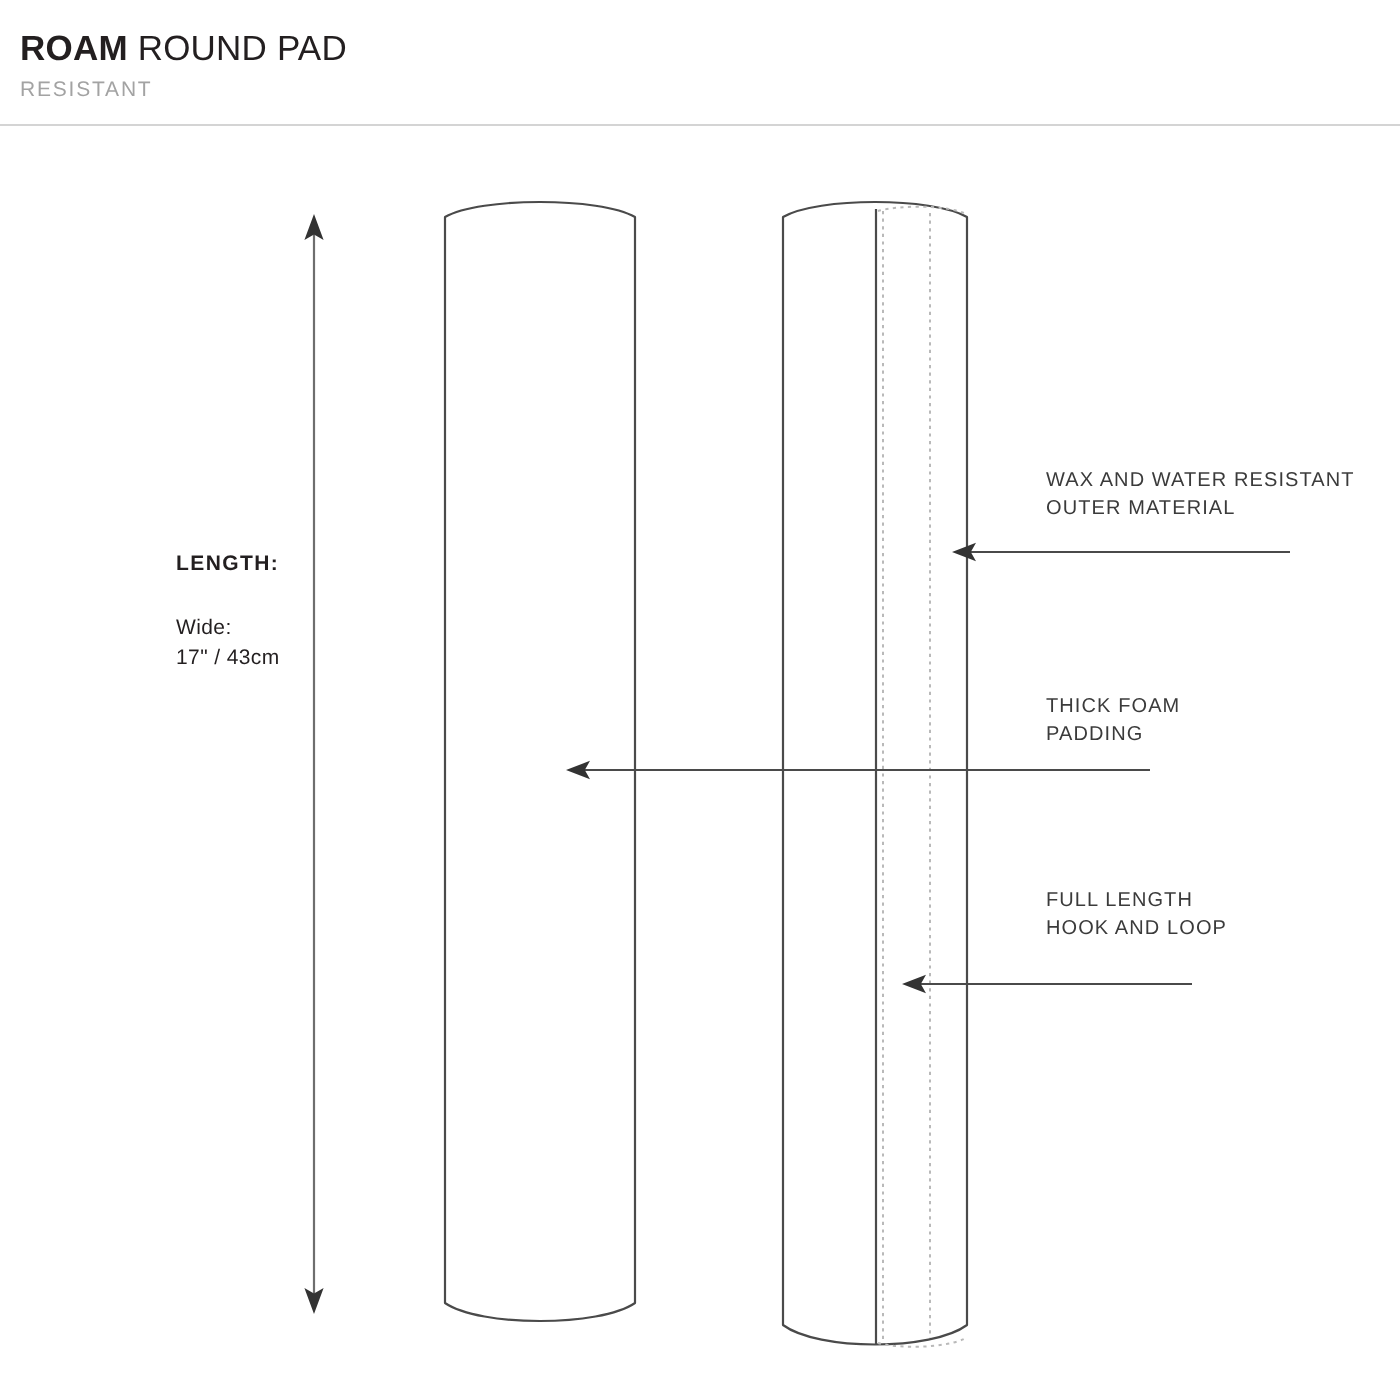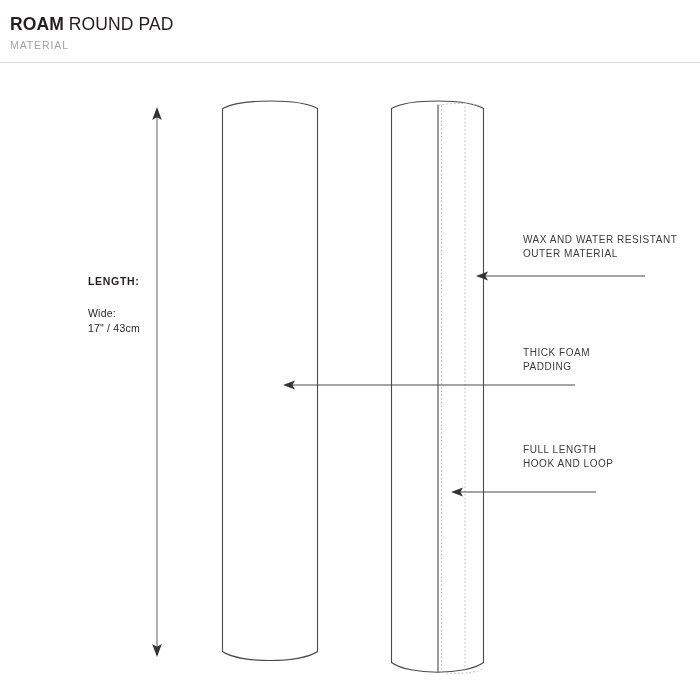--- a/index.html
+++ b/index.html
@@ -126,21 +126,21 @@
 </style>
 </head>
 <body>
 
 <div class="page">
 
   <div class="header">
     <div class="title-line">
       <span class="title-brand">ROAM</span><span class="title-rest"> ROUND PAD</span>
     </div>
-    <div class="subtitle">MATERIAL</div>
+    <div class="subtitle">RESISTANT</div>
   </div>
 
   <div class="stage">
     <svg width="700" height="637" viewBox="0 0 700 637" xmlns="http://www.w3.org/2000/svg">
 
       <g>
         <path class="pad-outline" d="M 222.5,45.5
                  C 240,35.5 300,35.5 317.5,45.5
                  L 317.5,588.5
                  C 300,600.5 240,600.5 222.5,588.5

